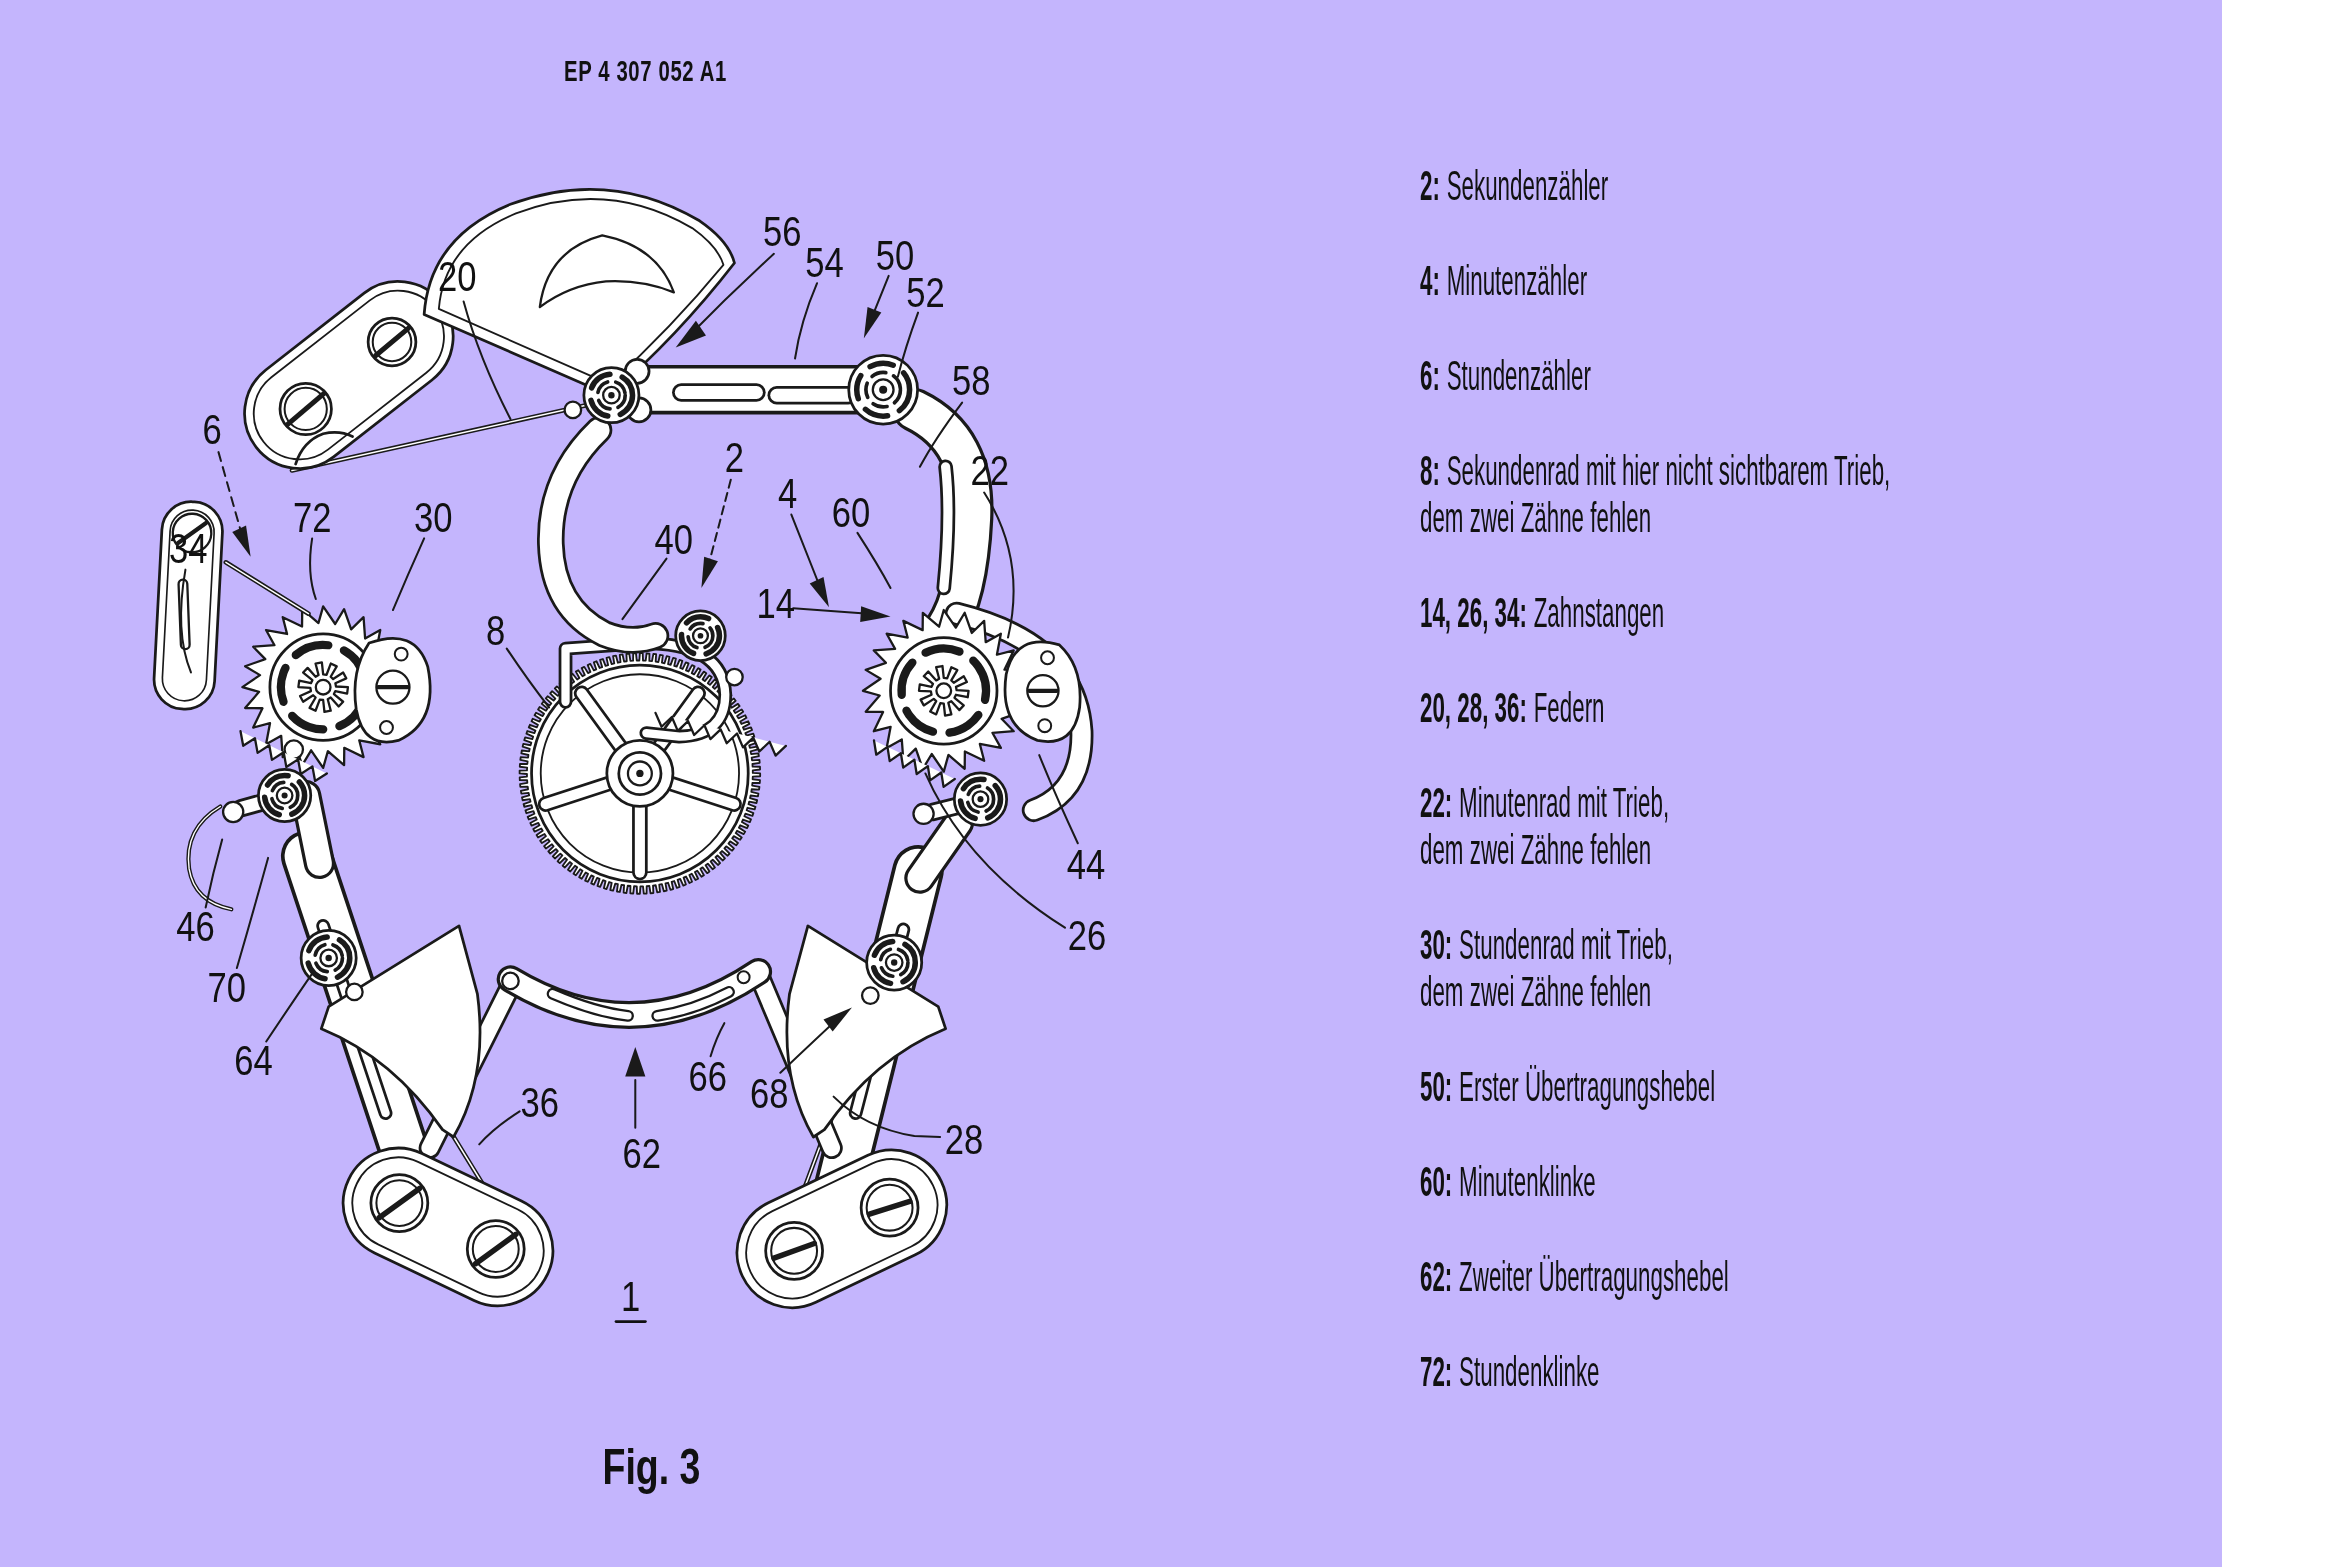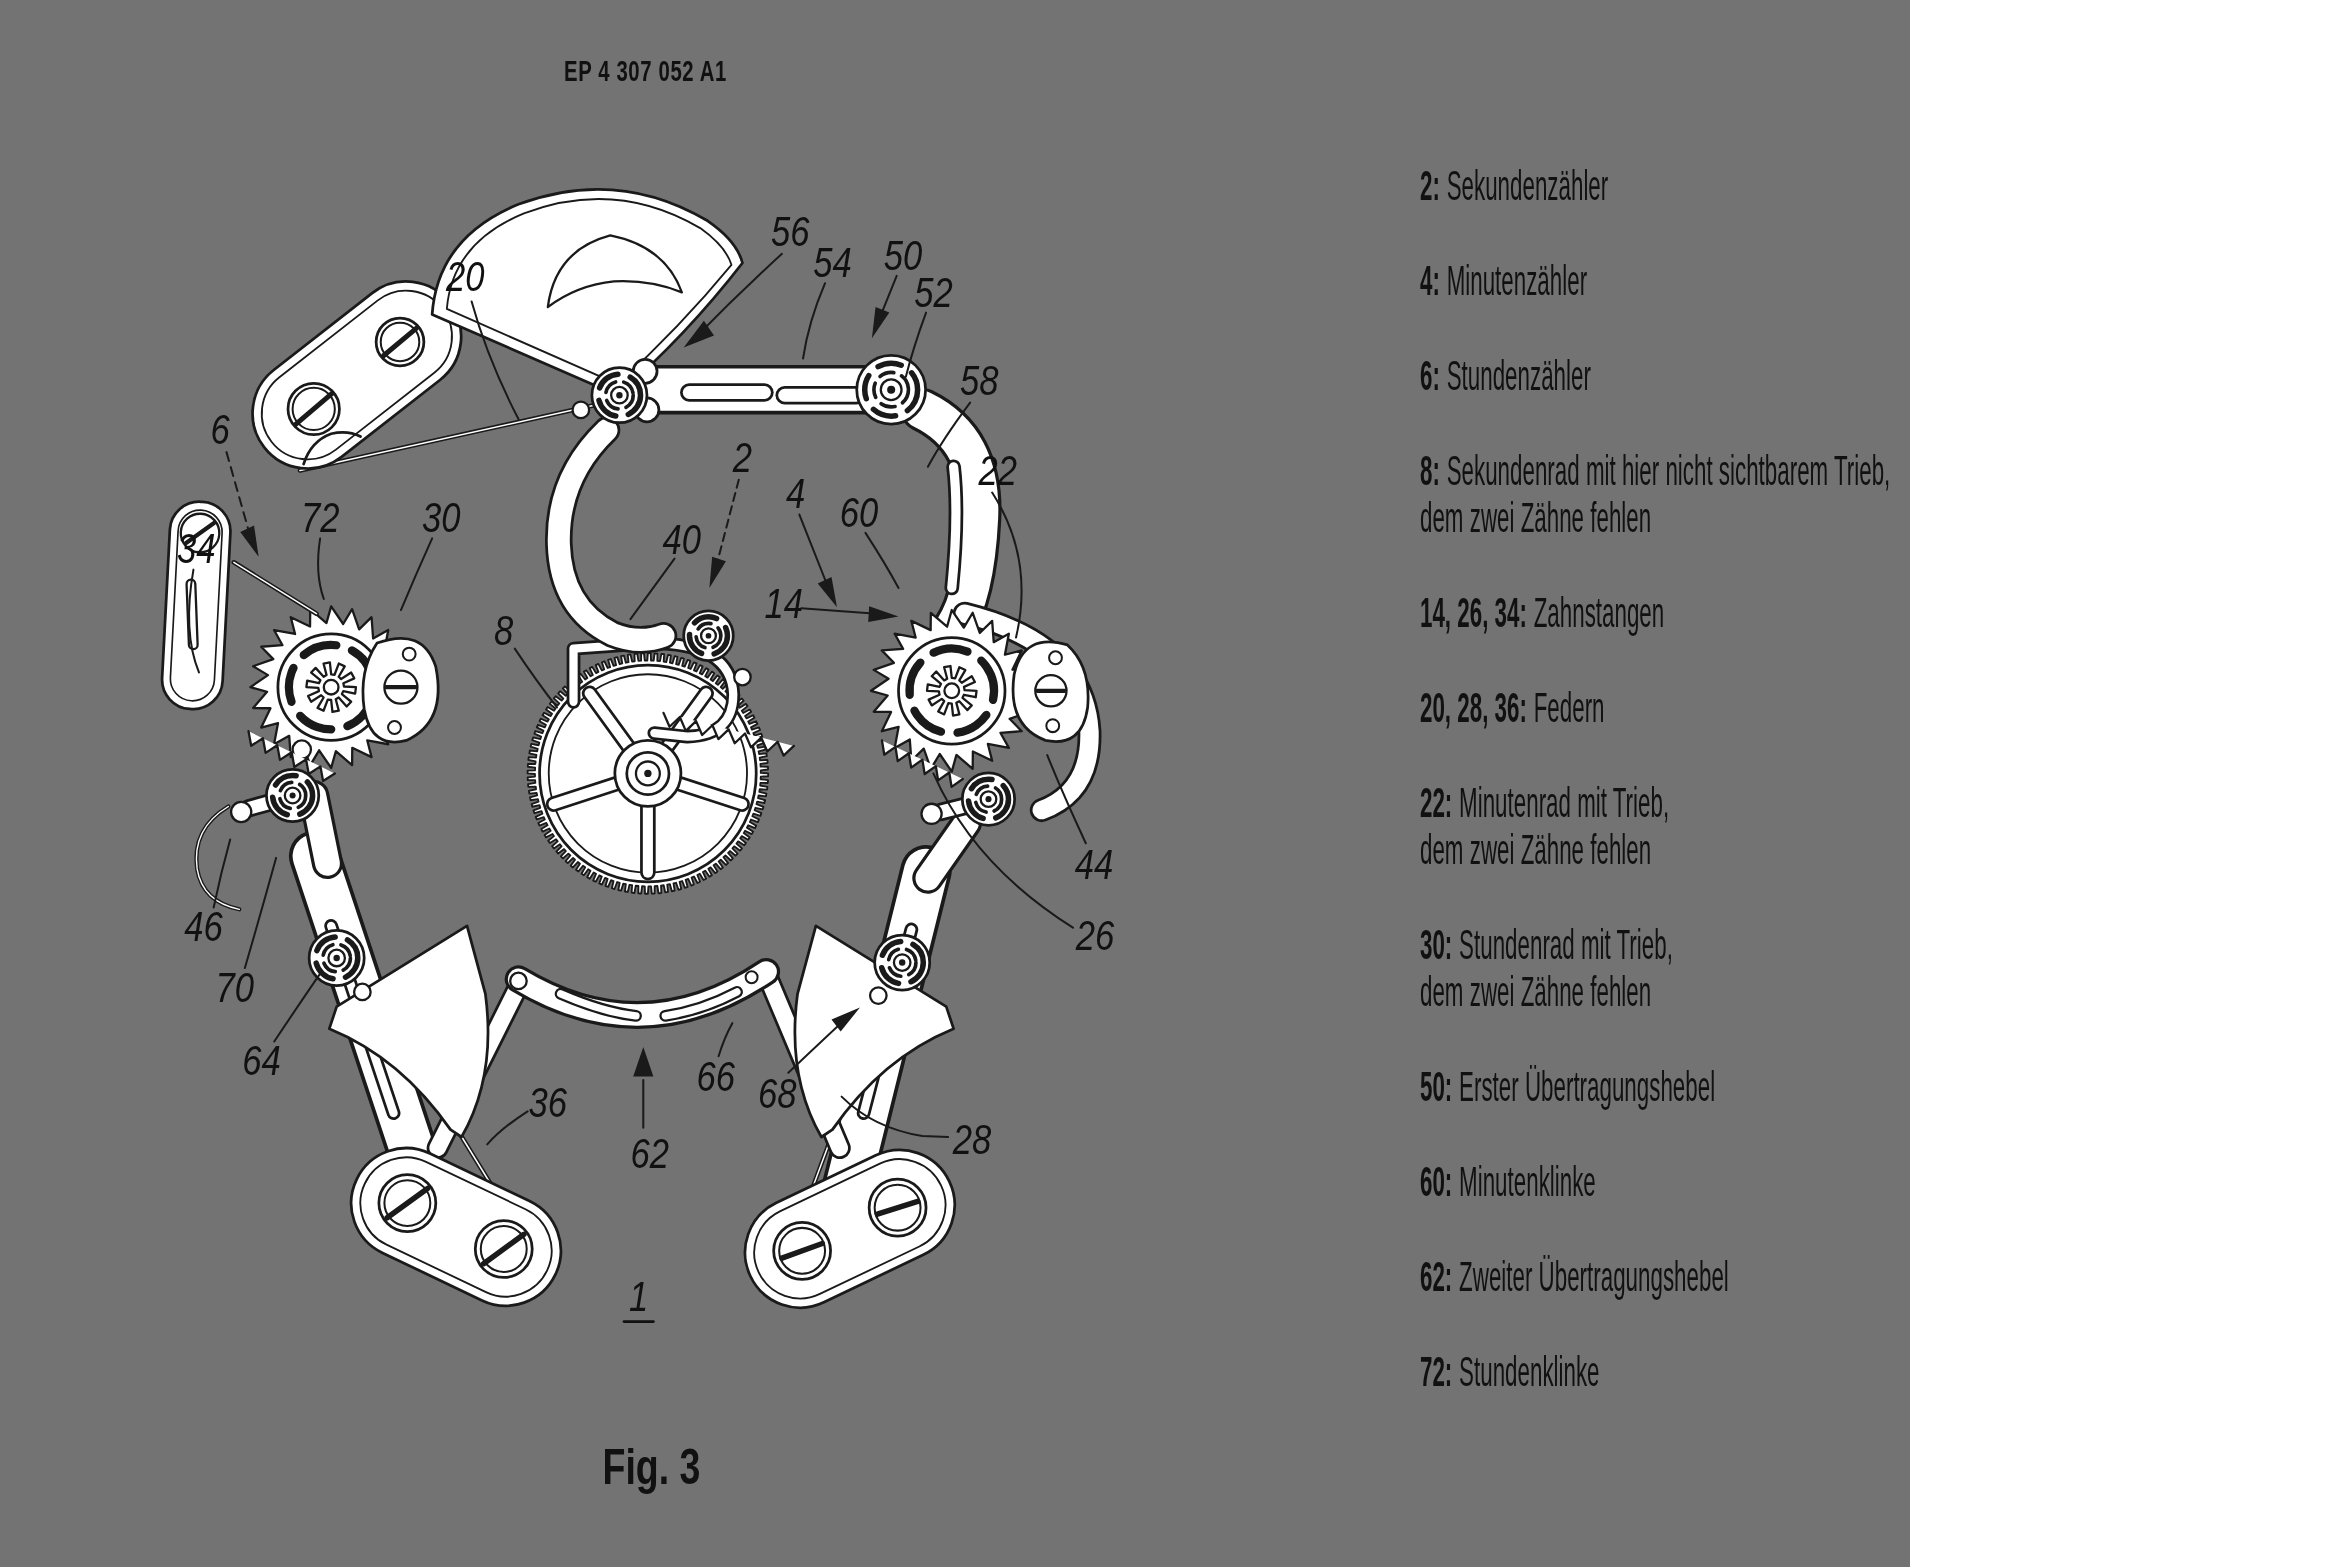--- a/index.html
+++ b/index.html
@@ -1,24 +1,24 @@
 <!DOCTYPE html>
 <html style="font-size:14.7px"><head>
 <meta charset="utf-8">
 <style>
   html,body{margin:0;padding:0;background:#ffffff;}
-  .page{position:relative;width:1910px;height:1568px;background:#737373;overflow:hidden;
+  .page{position:relative;width:2222px;height:1568px;background:#c4b5fd;overflow:hidden;
         font-family:"Liberation Sans",sans-serif;color:#111;}
   .doc-header{position:absolute;left:485px;top:55px;width:321px;text-align:center;
         font-size:29px;font-weight:bold;letter-spacing:0.9px;color:#111;
         transform:scaleX(0.70);transform-origin:center top;white-space:nowrap;}
   .fig-caption{position:absolute;left:523px;top:1438px;width:257px;text-align:center;
         font-size:50px;font-weight:bold;color:#111;
         transform:scaleX(0.75);transform-origin:center top;white-space:nowrap;}
-  .figure-area{position:absolute;left:8px;top:0;width:1322px;height:1568px;font-style:italic;}
+  .figure-area{position:absolute;left:0;top:0;width:1322px;height:1568px;}
   .legend{position:absolute;left:1420px;top:162px;width:1745px;
         display:flex;flex-direction:column;gap:48px;
         font-size:43px;line-height:47px;color:#111;
         transform:scaleX(0.52);transform-origin:left top;}
   .legend-item{white-space:pre-line;letter-spacing:0;}
   .legend-item b{font-weight:700;margin-right:13px;}
   svg text{font-family:"Liberation Sans",sans-serif;font-size:46px;fill:#111;}
 </style>
 </head>
 <body>

